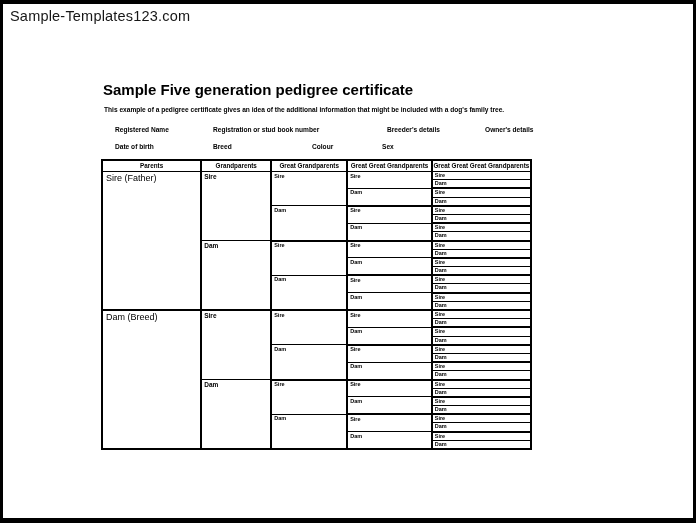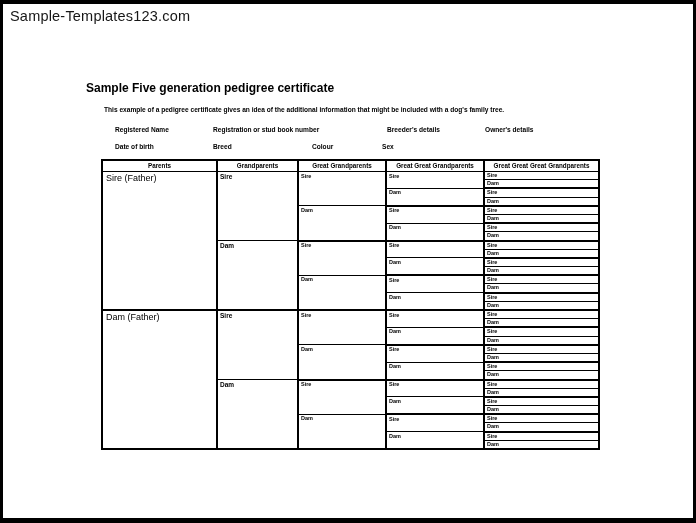--- a/index.html
+++ b/index.html
@@ -30,24 +30,24 @@
     position: absolute;
     left: 7px;
     top: 4px;
     font-size: 14.5px;
     letter-spacing: 0.2px;
     color: #161616;
     white-space: nowrap;
   }
   .doc-title {
     position: absolute;
-    left: 83px;
+    left: 100px;
     top: 77px;
     margin: 0;
-    font-size: 12px;
+    font-size: 15px;
     font-weight: bold;
     white-space: nowrap;
   }
   .doc-subtitle {
     position: absolute;
     left: 101px;
     top: 102px;
     margin: 0;
     font-size: 6.6px;
     font-weight: bold;
@@ -66,21 +66,21 @@
   .f-dob        { left: 112px; top: 139px; }
   .f-breed      { left: 210px; top: 139px; }
   .f-colour     { left: 309px; top: 139px; }
   .f-sex        { left: 379px; top: 139px; }
 
   
   .pedigree {
     position: absolute;
     left: 98px;
     top: 155px;
-    width: 499px;
+    width: 431px;
     height: 291px;
     box-sizing: border-box;
     border: 2px solid #000;
     display: flex;
     background: #fff;
   }
   .pcol {
     box-sizing: border-box;
     display: flex;
     flex-direction: column;
@@ -137,21 +137,21 @@
   <span class="field-label f-owner">Owner's details</span>
   <span class="field-label f-dob">Date of birth</span>
   <span class="field-label f-breed">Breed</span>
   <span class="field-label f-colour">Colour</span>
   <span class="field-label f-sex">Sex</span>
 
   <div class="pedigree" id="pedigree-table">
       <div class="pcol c0">
         <div class="hdr">Parents</div>
         <div class="cell thick"><span class="lbl">Sire (Father)</span></div>
-        <div class="cell"><span class="lbl">Dam (Father)</span></div>
+        <div class="cell"><span class="lbl">Dam (Breed)</span></div>
       </div>
       <div class="pcol c1">
         <div class="hdr">Grandparents</div>
         <div class="cell"><span class="lbl">Sire</span></div>
         <div class="cell thick"><span class="lbl">Dam</span></div>
         <div class="cell"><span class="lbl">Sire</span></div>
         <div class="cell"><span class="lbl">Dam</span></div>
       </div>
       <div class="pcol c2">
         <div class="hdr">Great Grandparents</div>

